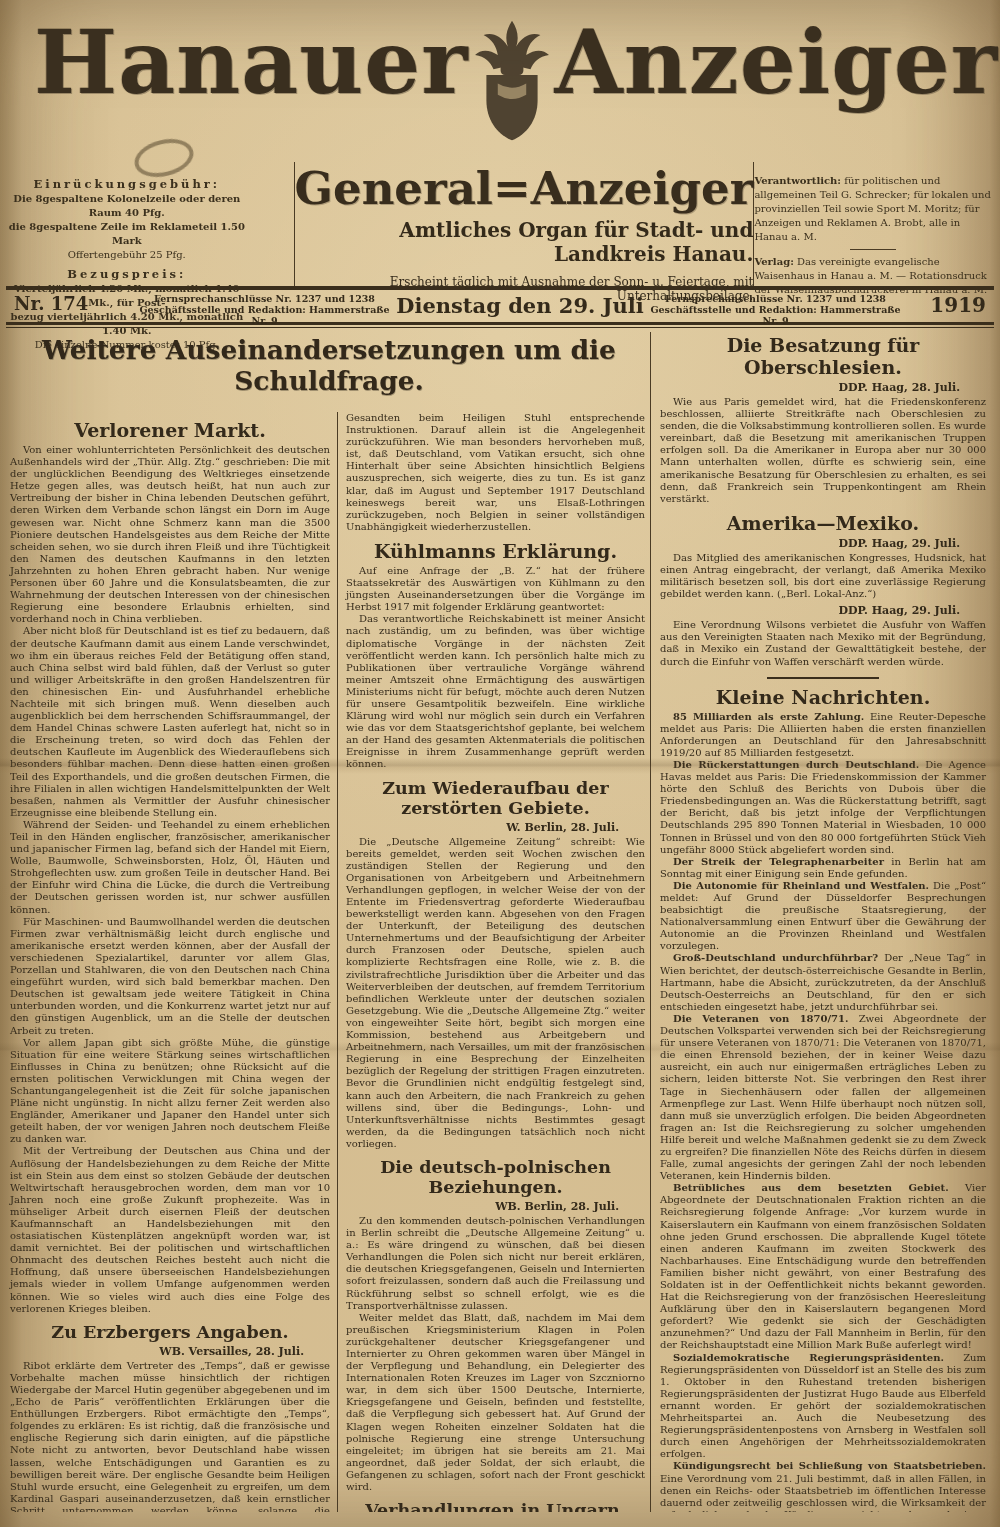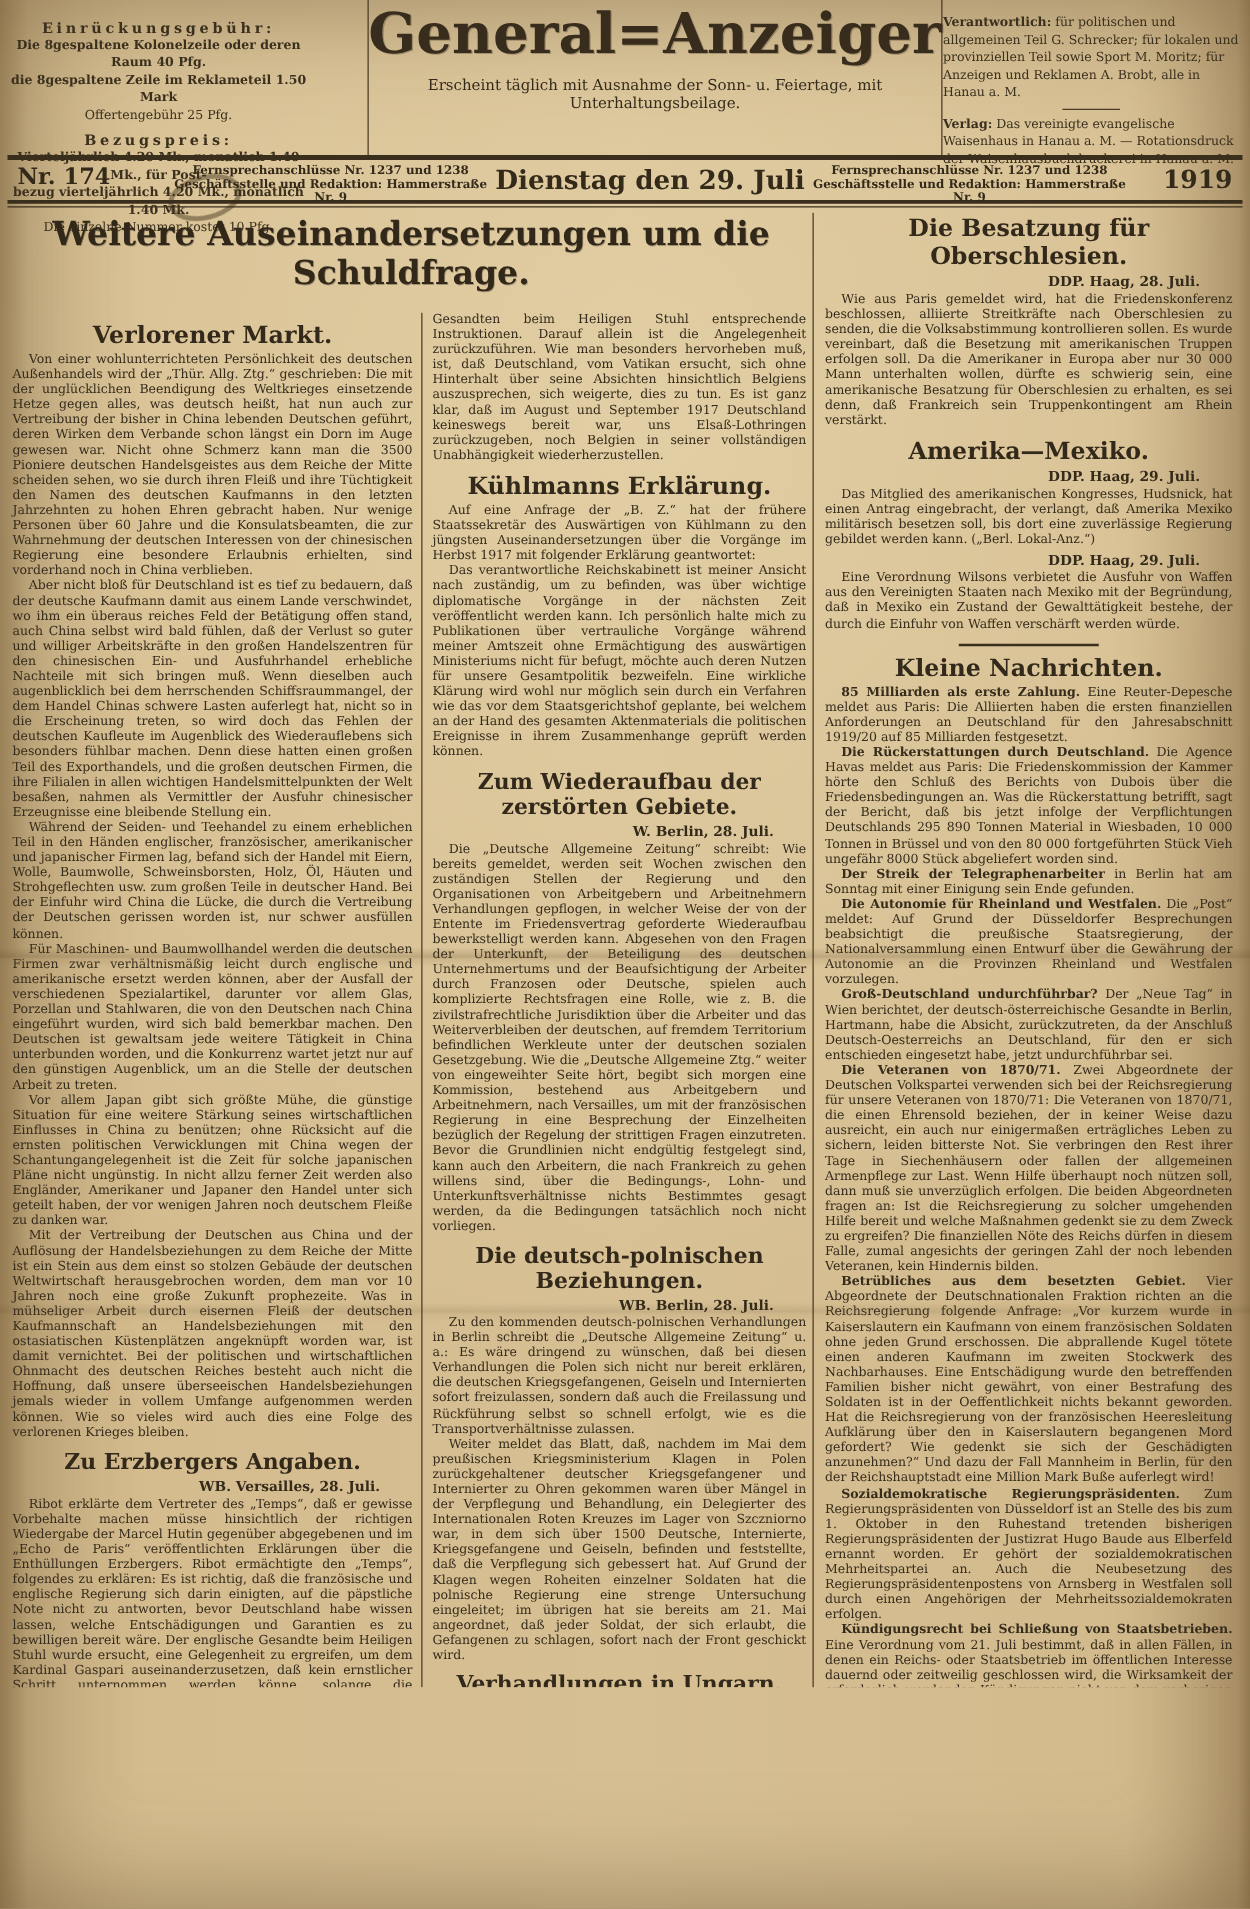--- a/index.html
+++ b/index.html
@@ -22,21 +22,21 @@
   .masthead{display:flex;justify-content:space-between;align-items:flex-start;padding:16px 40px 0 34px;height:146px;}
   .mast-word{font-size:88px;line-height:1.05;font-weight:bold;color:#3a2f1f;letter-spacing:1px;
     text-shadow:1px 1px 0 rgba(58,47,31,.35), -1px 0 0 rgba(58,47,31,.2);}
   .crest{margin-top:2px;opacity:.88}
   
   .info-row{display:flex;height:124px;margin:0 8px;}
   .side-box{width:312px;text-align:center;font-size:10px;line-height:1.4;padding-top:14px;color:#3b301d;}
   .side-box .bx-head{font-weight:bold;font-size:11.5px;letter-spacing:3px;}
   .side-box .bold{font-weight:bold;}
   .mini-rule{width:46px;border:none;border-top:1.5px solid #4a3b24;margin:5px auto;}
-  .center-info{flex:1;text-align:center;border-left:1.5px solid #4a3b24;border-right:1.5px solid #4a3b24;padding-top:2px;margin-left:48px;}
+  .center-info{flex:1;text-align:right;border-left:1.5px solid #4a3b24;border-right:1.5px solid #4a3b24;padding-top:2px;margin-left:48px;}
   .general{font-size:45px;font-weight:bold;line-height:1.1;color:#382d1d;
     text-shadow:1px 1px 0 rgba(58,47,31,.3);}
   .organ{font-size:20px;font-weight:bold;margin-top:4px;}
   .appears{font-size:12px;margin-top:9px;}
   .resp-box{padding-top:12px;font-size:10px;}
   .resp-box p{margin:0 0 2px;text-indent:0;text-align:left;font-size:10px;line-height:1.4;}
   
   .rule{margin:0 6px;background:#3a2e1c;}
   .rule.thick{height:3.5px;}
   .rule.thin{height:1px;margin-top:2px;}
@@ -63,34 +63,49 @@
   .sep{width:112px;border:none;border-top:2.5px solid #3a2e1c;margin:9px auto 7px;}
 </style>
 </head>
 <body>
 
 <div class="page">
   <div class="fold f1"></div>
   <div class="fold f2"></div>
   <div class="stamp"></div>
 
+  <div class="masthead">
+    <div class="mast-word">Hanauer</div>
+    <div class="crest">
+      <svg width="86" height="128" viewBox="0 0 60 90" aria-hidden="true">
+        <g fill="#3c3122">
+          <path d="M30 2 C26 8 25 14 27 20 C22 12 16 10 10 12 C16 15 19 20 20 26 C14 22 8 22 4 26 C11 27 15 31 17 36 L30 33 L43 36 C45 31 49 27 56 26 C52 22 46 22 40 26 C41 20 44 15 50 12 C44 10 38 12 33 20 C35 14 34 8 30 2 Z"></path>
+          <rect x="22" y="30" width="16" height="10" rx="3"></rect>
+          <path d="M12 40 h36 v18 c0 14 -8 24 -18 28 c-10 -4 -18 -14 -18 -28 Z"></path>
+          <path d="M20 46 q10 6 20 0 v8 q-10 6 -20 0 Z" fill="#d2b98c" opacity=".55"></path>
+        </g>
+      </svg>
+    </div>
+    <div class="mast-word">Anzeiger</div>
+  </div>
 
   <div class="info-row">
     <div class="side-box">
       <div class="bx-head">Einrückungsgebühr:</div>
       <div class="bold">Die 8gespaltene Kolonelzeile oder deren Raum 40 Pfg.</div>
       <div class="bold">die 8gespaltene Zeile im Reklameteil 1.50 Mark</div>
       <div>Offertengebühr 25 Pfg.</div>
       <div class="bx-head" style="margin-top:4px">Bezugspreis:</div>
       <div class="bold">Vierteljährlich 4.20 Mk., monatlich 1.40 Mk., für Post-</div>
       <div class="bold">bezug vierteljährlich 4.20 Mk., monatlich 1.40 Mk.</div>
       <div>Die einzelne Nummer kostet 10 Pfg.</div>
     </div>
     <div class="center-info">
       <div class="general">General=Anzeiger</div>
+      <div class="organ">Amtliches Organ für Stadt- und Landkreis Hanau.</div>
       <div class="appears">Erscheint täglich mit Ausnahme der Sonn- u. Feiertage, mit Unterhaltungsbeilage.</div>
     </div>
     <div class="side-box resp-box">
       <p><b>Verantwortlich:</b> <span>für politischen und allgemeinen Teil G. Schrecker; für lokalen und provinziellen Teil sowie Sport M. Moritz; für Anzeigen und Reklamen A. Brobt, alle in Hanau a. M.</span></p>
       <hr class="mini-rule">
       <p><b>Verlag:</b> <span>Das vereinigte evangelische Waisenhaus in Hanau a. M. — Rotationsdruck der Waisenhausbuchdruckerei in Hanau a. M.</span></p>
     </div>
   </div>
 
   <div class="rule thick"></div>

